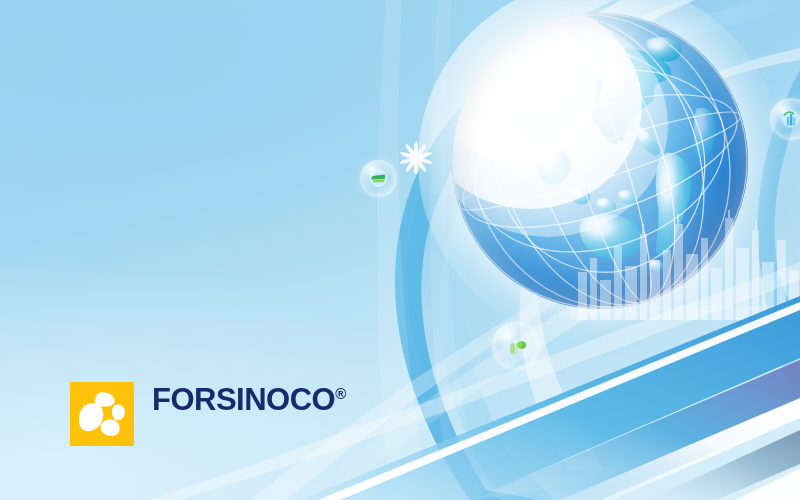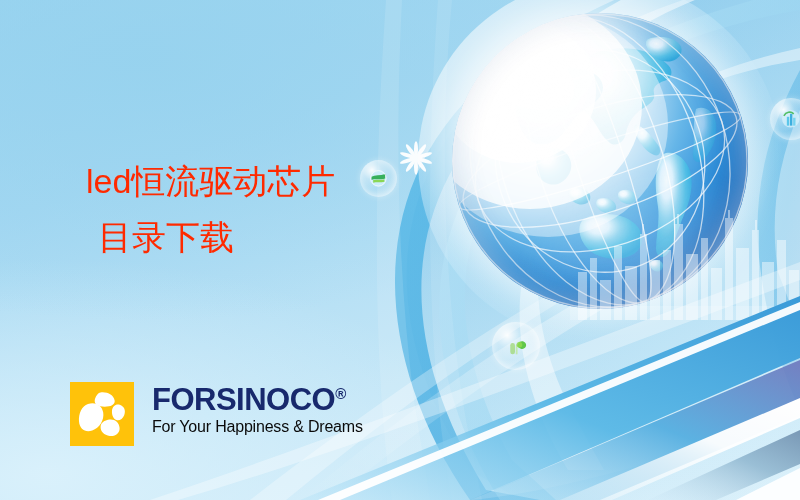--- a/index.html
+++ b/index.html
@@ -437,24 +437,20 @@
 
     <path d="M560,260 L800,158 L800,178 L612,260 Z" fill="url(#rb3)"></path>
 
     <path d="M648,260 L800,190 L800,224 L716,260 Z" fill="url(#rb4)"></path>
 
     <path d="M736,260 L800,228 L800,260 Z" fill="#ffffff" opacity=".9"></path>
 
     <path d="M150,260 C340,196 560,112 800,22 L800,40 C570,126 356,208 178,260 Z" fill="#ffffff" opacity=".35"></path>
   </svg>
 
-  <div class="headline">
-    <span class="l1">led恒流驱动芯片</span>
-    <span class="l2">目录下载</span>
-  </div>
 
   <div class="logo-lockup">
     <div class="logo-mark">
       <svg width="64" height="64" viewBox="0 0 64 64">
         <g fill="#ffffff">
 
           <path d="M30.5,10.5 C37.5,9.6 43.5,13.0 44.6,18.2 C45.2,21.2 43.0,23.4 39.0,24.2
                    C34.6,25.1 29.4,24.6 26.6,22.7 C23.7,20.7 24.4,16.3 27.0,13.0
                    C28.0,11.7 29.1,10.7 30.5,10.5 Z"></path>
 
@@ -466,17 +462,16 @@
 
           <path d="M18.0,22.0 C25.2,19.6 32.0,23.0 33.2,30.6 C34.4,38.2 29.6,46.0 22.2,48.6
                    C15.4,51.0 9.6,47.2 9.0,39.6 C8.4,31.6 11.8,24.0 18.0,22.0 Z"></path>
         </g>
       </svg>
     </div>
     <div class="logo-text">
       <div class="brand">
         <span>FORSINOCO</span><span class="reg">®</span>
       </div>
-      <div class="tagline">For Your Happiness &amp; Dreams</div>
     </div>
   </div>
 
 </div>
 
 </body></html>

